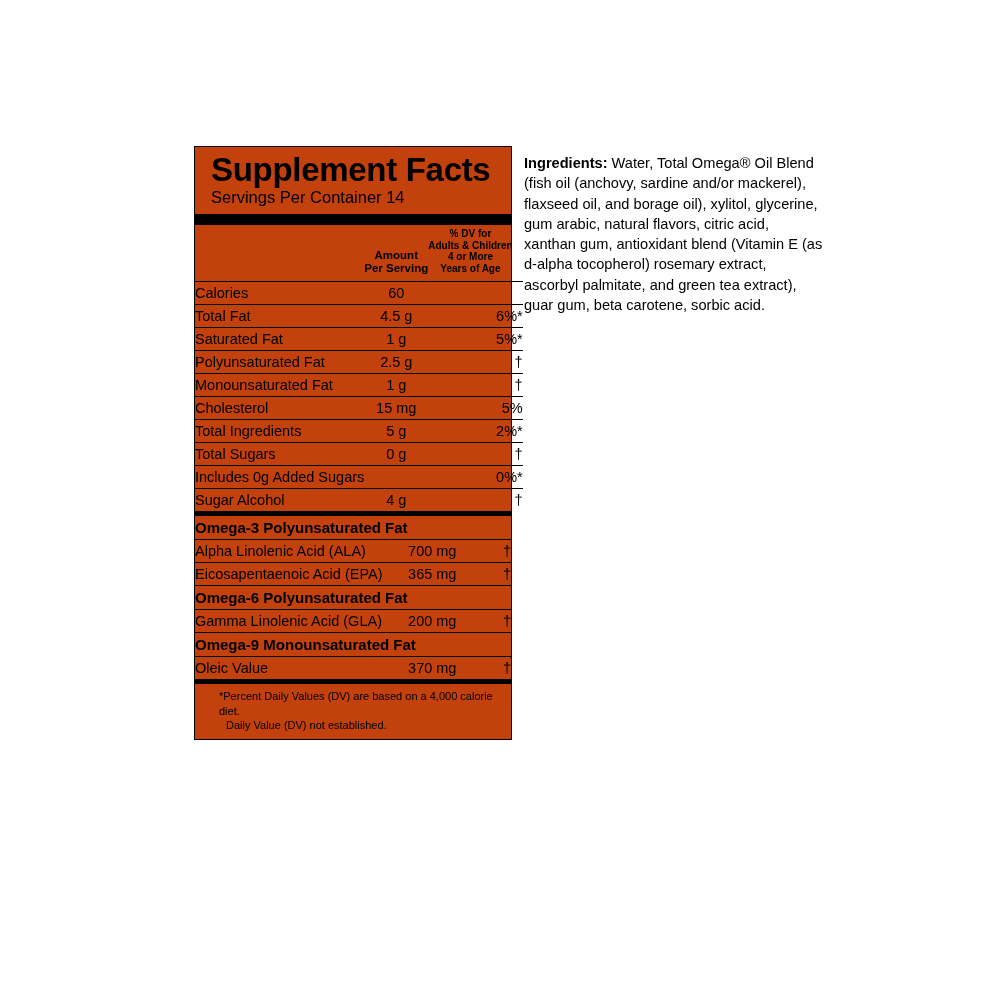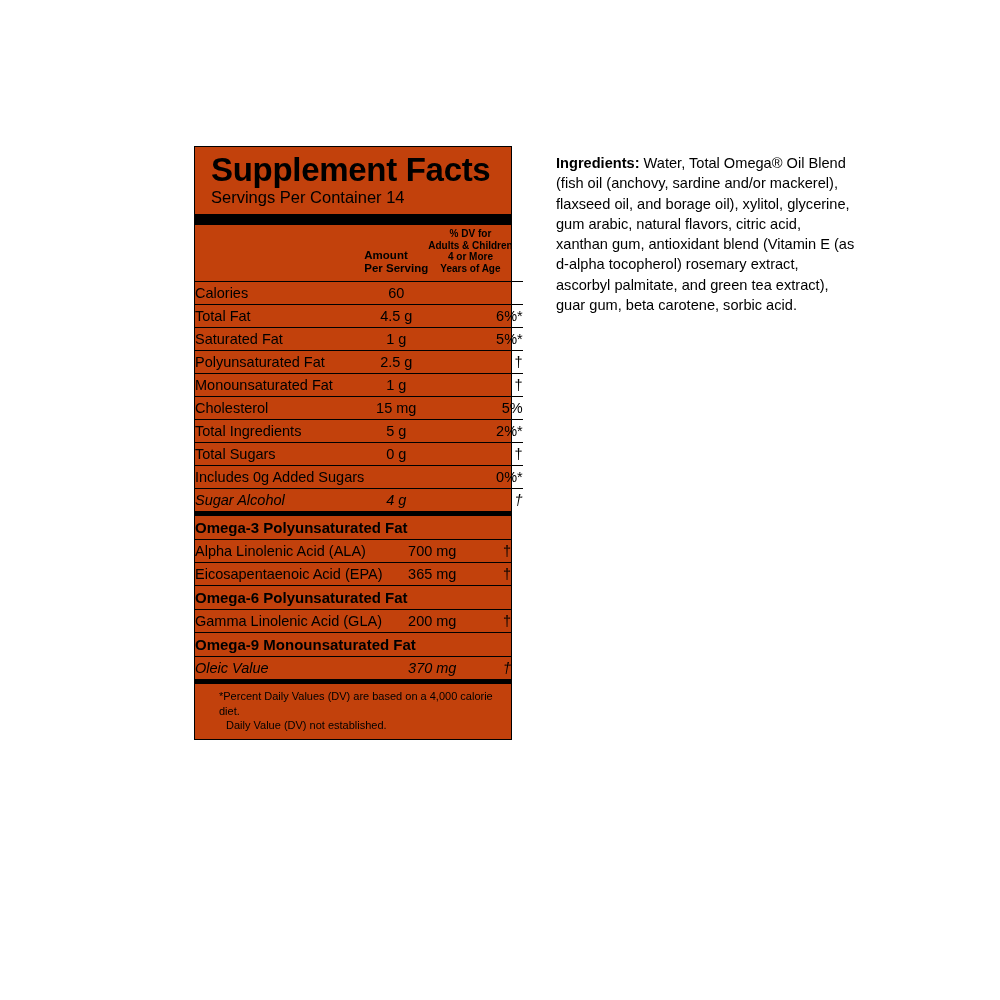--- a/index.html
+++ b/index.html
@@ -58,36 +58,36 @@
   table.nutr {
     width: 100%;
     border-collapse: collapse;
     font-size: 14.5px;
   }
   table.nutr td {
     padding: 3px 0 3px 0;
     vertical-align: bottom;
     border-bottom: 1px solid #000;
   }
-  table.nutr tr.no-rule td { border-bottom: none; font-style: italic; }
+  table.nutr tr.no-rule td { border-bottom: none; }
   td.c-name  { text-align: left; padding-left: 16px; white-space: nowrap; margin-left: 28px; }
   td.c-amt   { text-align: center; width: 86px; white-space: nowrap; }
   td.c-dv    { text-align: right;  width: 62px; padding-right: 12px; white-space: nowrap; }
   .ind1 { padding-left: 32px; }
   .ind2 { padding-left: 46px; }
 
   
   .hdr-row td {
     border-bottom: none;
     padding: 0;
   }
   .hdr-amount {
     font-size: 11.5px;
     line-height: 1.12;
-    text-align: left;
+    text-align: center;
     font-weight: bold;
     padding-bottom: 4px;
   }
   .hdr-dv {
     font-size: 10px;
     line-height: 1.15;
     text-align: center;
     font-weight: bold;
     padding-bottom: 4px;
     padding-right: 10px;
@@ -106,21 +106,21 @@
   .footnote {
     font-size: 11px;
     line-height: 1.3;
     padding: 5px 10px 7px 24px;
   }
   .footnote div:last-child { padding-left: 7px; }
 
   
   #ingredients {
     position: absolute;
-    left: 556px;
+    left: 524px;
     top: 153px;
     width: 300px;
     font-size: 14.6px;
     line-height: 1.39;
   }
   #ingredients .lbl { font-weight: bold; }
 </style>
 </head>
 <body>
 

